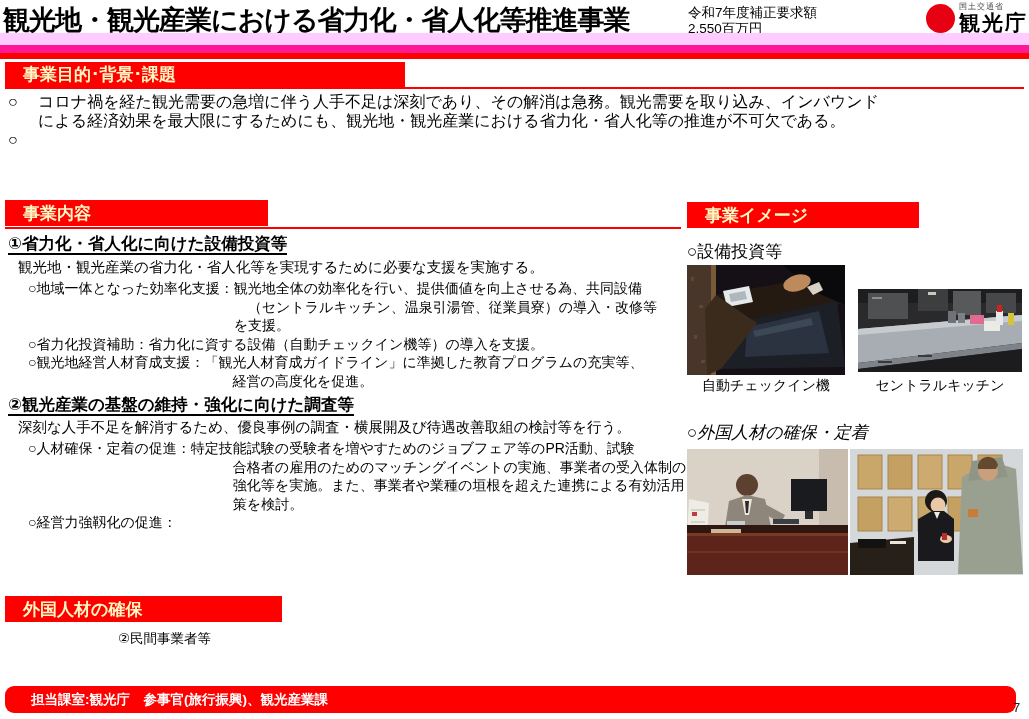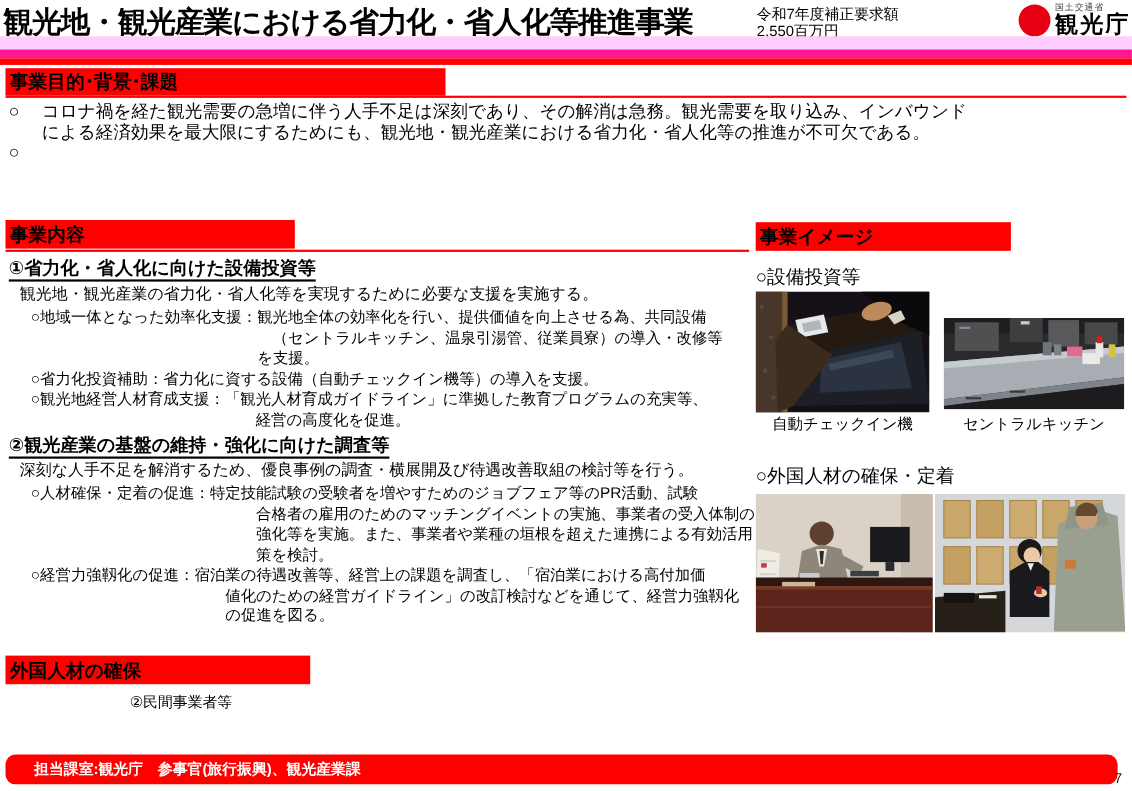--- a/index.html
+++ b/index.html
@@ -17,22 +17,22 @@
   .logo-circle{width:29px;height:29px;border-radius:50%;background:#e60012;}
   .logo-txt{display:flex;flex-direction:column;line-height:1;}
   .ministry{font-size:8px;color:#444;letter-spacing:1px;margin-bottom:1px;}
   .agency{font-size:21px;font-weight:600;letter-spacing:2px;}
   
   .stripe{left:0;width:1029px;}
   .stripe.pink{top:33px;height:12px;background:#ffccff;}
   .stripe.magenta{top:45px;height:8px;background:#ff1796;}
   .stripe.red{top:53px;height:6px;background:#fe0000;}
   
-  .sec-box{background:#ff0000;color:#000000;font-weight:bold;font-size:17px;
-    display:flex;align-items:center;padding-left:4px;box-sizing:border-box;}
+  .sec-box{background:#ff0000;color:#fef9c3;font-weight:bold;font-size:17px;
+    display:flex;align-items:center;padding-left:18px;box-sizing:border-box;}
   .sec-rule{height:2px;background:#ff0000;}
   
   .brow{display:flex;font-size:16px;line-height:19px;}
   .bmark{flex:none;width:30px;}
   
   .item-title{font-size:16.5px;font-weight:bold;}
   .item-title span{border-bottom:2px solid #000;padding-bottom:1px;}
   .lead{font-size:14.5px;}
   .sbullet{display:flex;font-size:14px;line-height:18.5px;}
   .slabel{flex:none;white-space:nowrap;}
@@ -111,23 +111,20 @@
 <div class="abs" style="left:28px;top:439px;width:662px;">
   <div class="sbullet">
     <span class="slabel">○人材確保・定着の促進：</span>
     <span class="pre">特定技能試験の受験者を増やすためのジョブフェア等のPR活動、試験
 　　　合格者の雇用のためのマッチングイベントの実施、事業者の受入体制の
 　　　強化等を実施。また、事業者や業種の垣根を超えた連携による有効活用
 　　　策を検討。</span>
   </div>
   <div class="sbullet">
     <span class="slabel">○経営力強靱化の促進：</span>
-    <span class="pre">宿泊業の待遇改善等、経営上の課題を調査し、「宿泊業における高付加価
-　　値化のための経営ガイドライン」の改訂検討などを通じて、経営力強靱化
-　　の促進を図る。</span>
   </div>
 </div>
 
 <div class="abs sec-box" style="left:687px;top:202px;width:232px;height:26px;">事業イメージ</div>
 <div class="abs img-h" style="left:687px;top:240px;">○設備投資等</div>
 
 <div class="abs" style="left:687px;top:265px;">
   <svg class="photo" width="158" height="110" viewBox="0 0 158 110">
     <rect x="0" y="0" width="158" height="110" fill="#141015"></rect>
     <rect x="0" y="0" width="24" height="110" fill="#473629"></rect>
@@ -171,21 +168,21 @@
     <rect x="126" y="32" width="16" height="10" fill="#eceae4"></rect>
     <rect x="138" y="22" width="7" height="14" fill="#e8e8e8"></rect>
     <rect x="139" y="16" width="5" height="7" fill="#cc2222"></rect>
     <rect x="150" y="24" width="6" height="12" fill="#d8c23a"></rect>
   </svg>
 </div>
 
 <div class="abs caption" style="left:687px;top:377px;width:158px;">自動チェックイン機</div>
 <div class="abs caption" style="left:858px;top:377px;width:164px;">セントラルキッチン</div>
 
-<div class="abs img-h" style="left:687px;top:421px;">○外国人材の確保・定着</div>
+<div class="abs img-h" style="left:687px;top:421px;font-style:italic;">○外国人材の確保・定着</div>
 
 <div class="abs" style="left:687px;top:449px;">
   <svg class="photo" width="161" height="126" viewBox="0 0 161 126">
     <rect x="0" y="0" width="161" height="126" fill="#dbd2c7"></rect>
     <rect x="132" y="0" width="29" height="126" fill="#c7bcae"></rect>
     <rect x="104" y="30" width="36" height="32" fill="#1a1b1f"></rect>
     <rect x="118" y="62" width="8" height="8" fill="#2a2b2f"></rect>
     <circle cx="60" cy="36" r="11" fill="#5c4030"></circle>
     <polygon points="38,78 42,52 60,46 78,50 84,78" fill="#8e867b"></polygon>
     <polygon points="55,50 65,50 62,66 58,66" fill="#ece6d8"></polygon>

